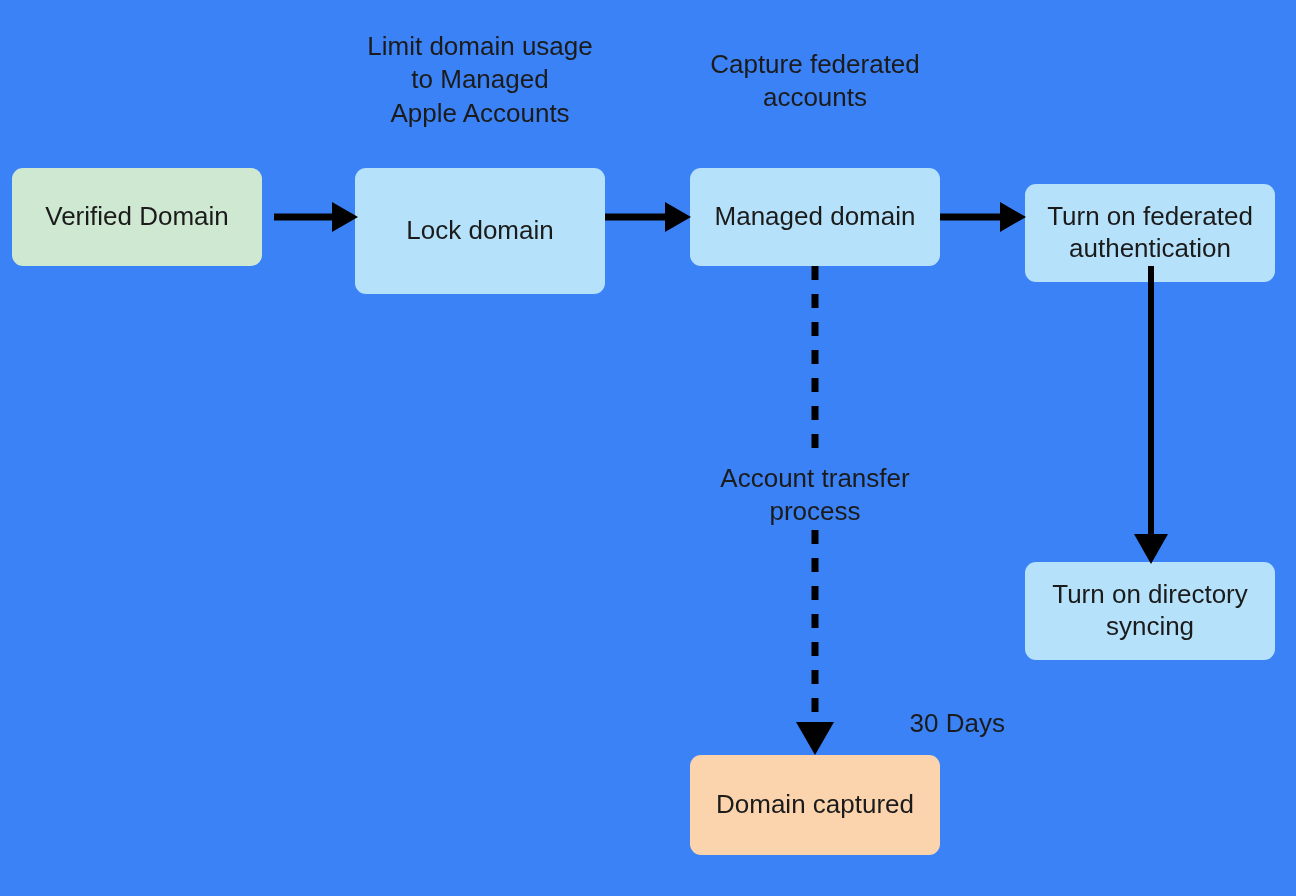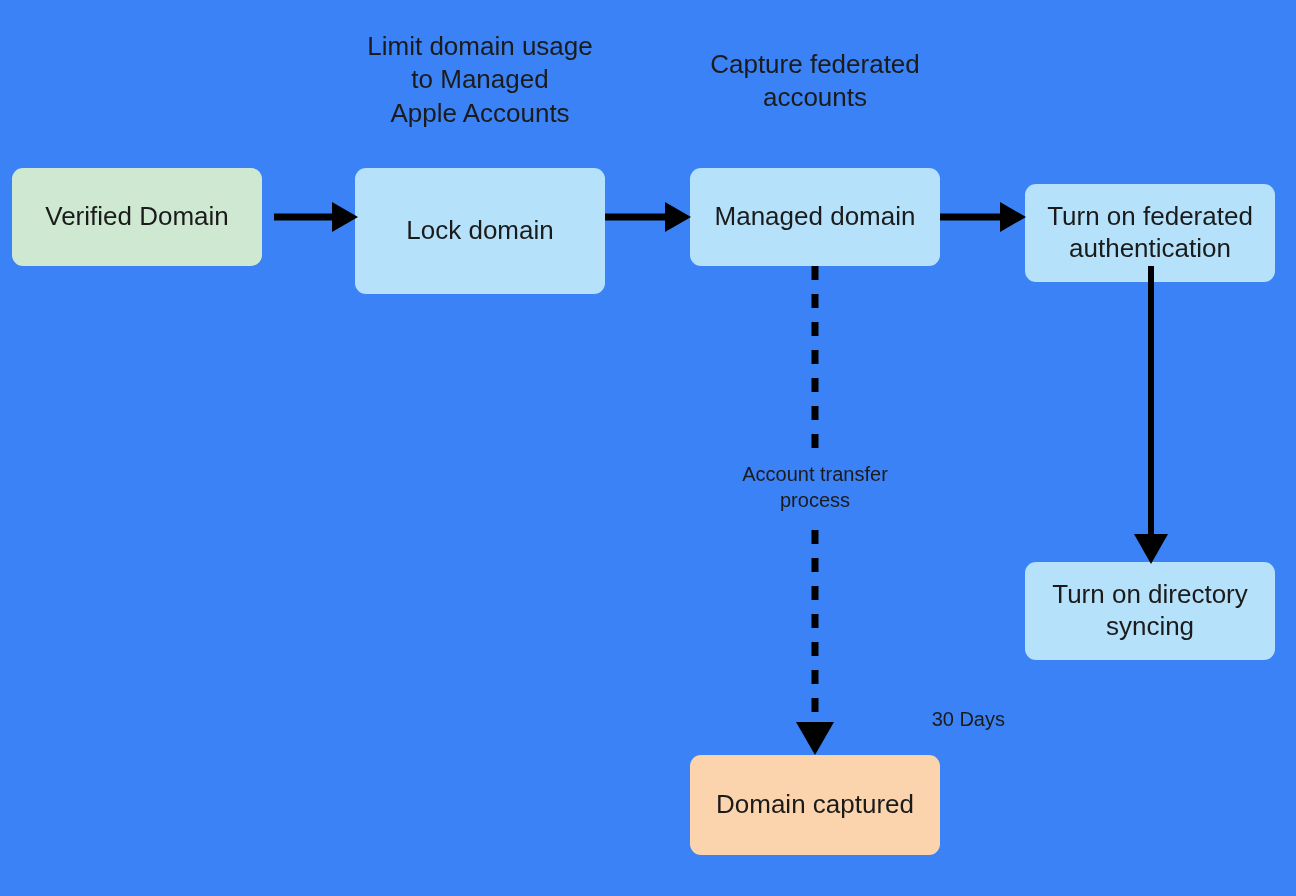--- a/index.html
+++ b/index.html
@@ -37,21 +37,21 @@
     position: absolute;
     text-align: center;
     color: #1b1b1b;
     font-size: 26px;
     line-height: 1.28;
     white-space: pre-line;
   }
   .edge-label {
     position: absolute;
     color: #1b1b1b;
-    font-size: 20px;
+    font-size: 26px;
     line-height: 1.28;
     white-space: pre-line;
     text-align: center;
   }
   .connector {
     position: absolute;
     overflow: visible;
   }
 </style>
 </head>

